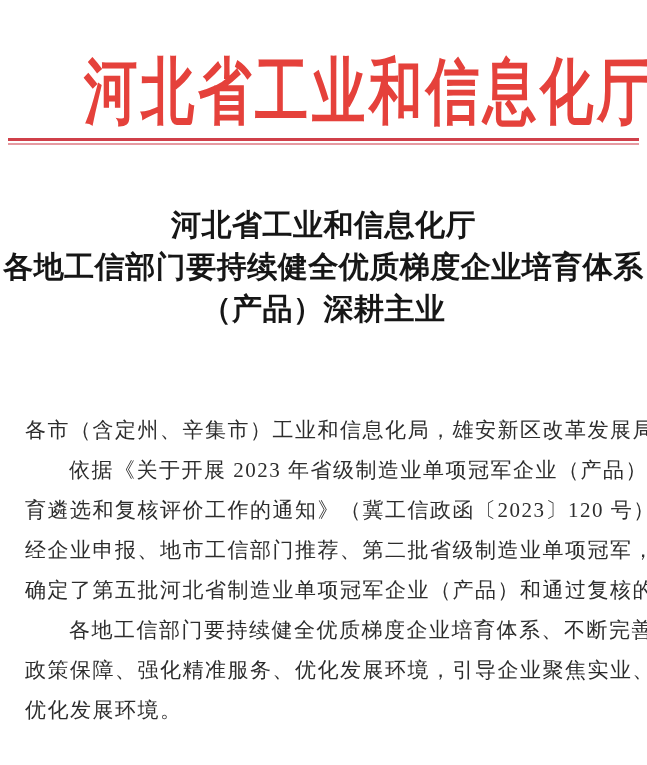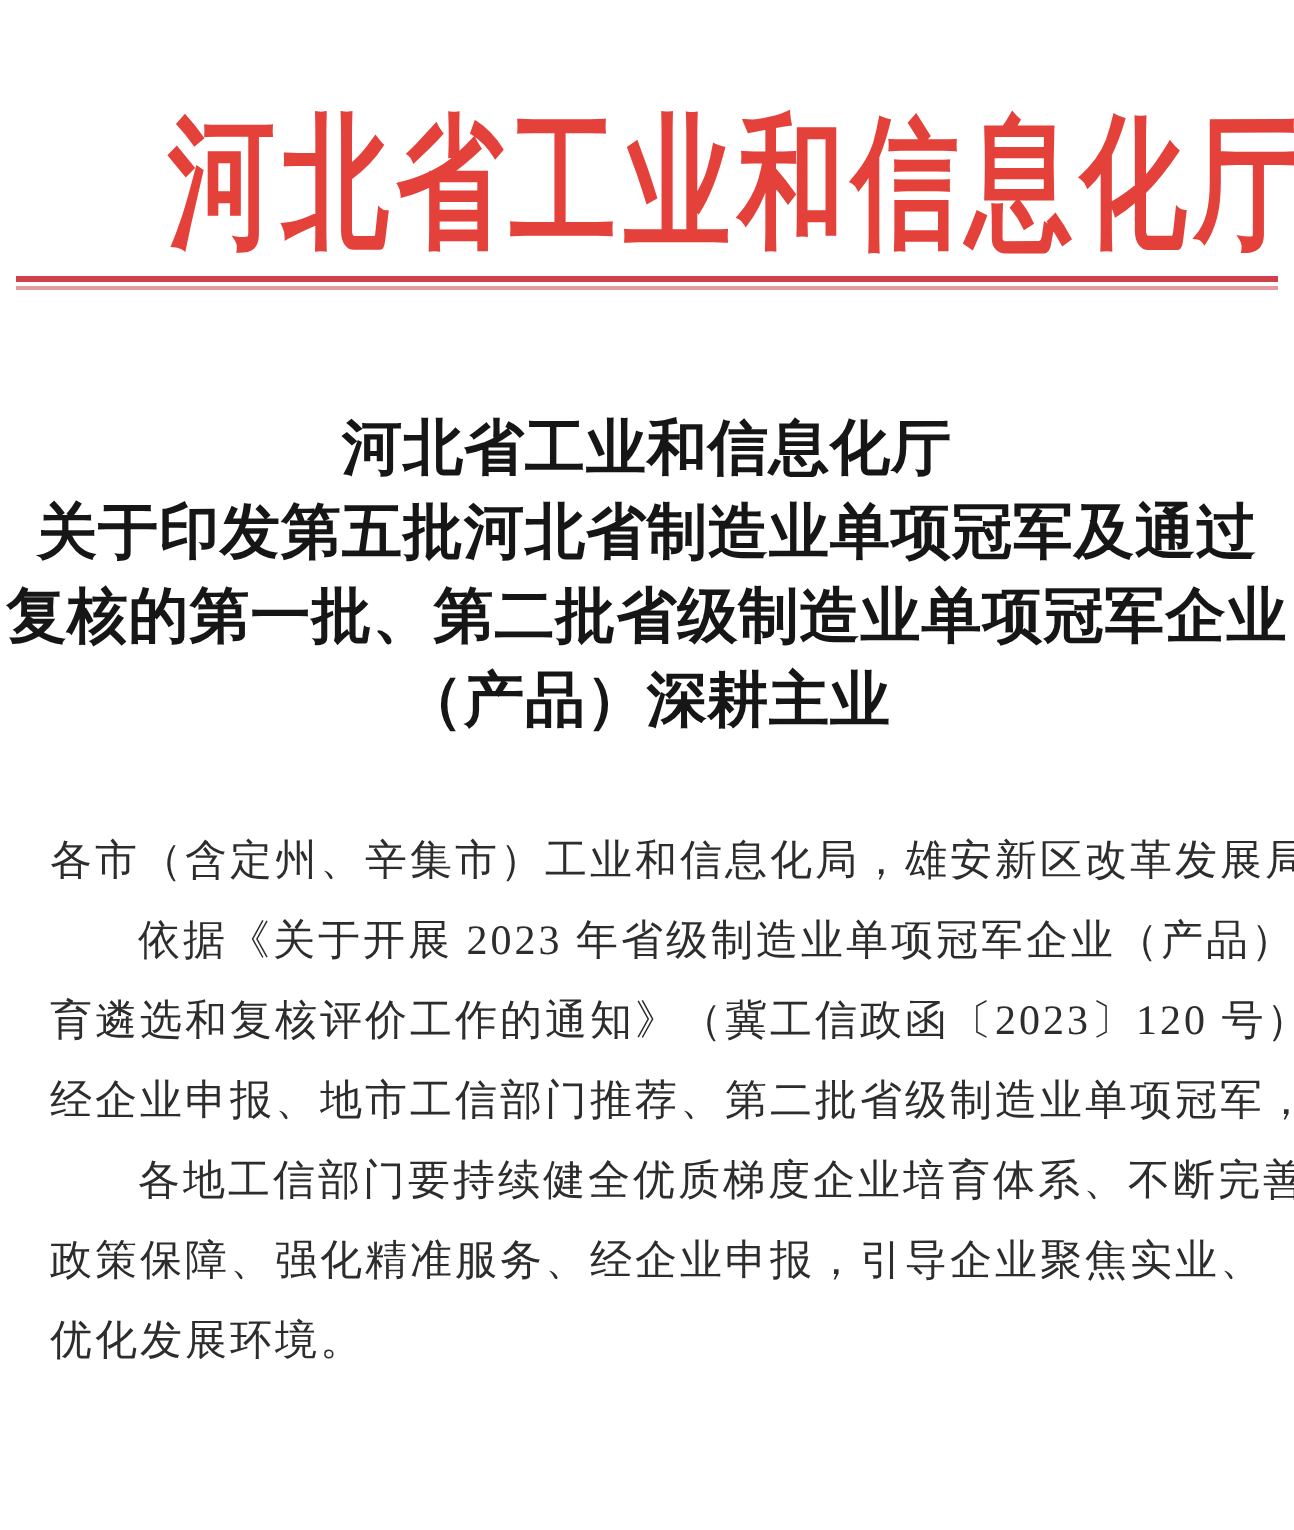--- a/index.html
+++ b/index.html
@@ -88,34 +88,34 @@
   <header>
     <div class="letterhead-org">河北省工业和信息化厅</div>
     <div class="letterhead-rule">
       <div class="rule-top"></div>
       <div class="rule-bottom"></div>
     </div>
   </header>
 
   <h1 class="doc-title">
     <div class="t-line">河北省工业和信息化厅</div>
-    <div class="t-line">关于印发第五批河北省制造业单项冠军及通过</div>
-    <div class="t-line">复核的第一批、第二批省级制造业单项冠军企业</div>
+    <div class="t-line">各地工信部门要持续健全优质梯度企业培育体系</div>
     <div class="t-line">（产品）深耕主业</div>
   </h1>
 
   <main class="doc-body">
     <div class="paragraph">
       <div class="b-line">各市（含定州、辛集市）工业和信息化局，雄安新区改革发展局：</div>
     </div>
     <div class="paragraph">
       <div class="b-line indent">依据《关于开展 2023 年省级制造业单项冠军企业（产品）培</div>
       <div class="b-line">育遴选和复核评价工作的通知》（冀工信政函〔2023〕120 号），</div>
       <div class="b-line">经企业申报、地市工信部门推荐、第二批省级制造业单项冠军，</div>
+      <div class="b-line">确定了第五批河北省制造业单项冠军企业（产品）和通过复核的</div>
     </div>
     <div class="paragraph">
       <div class="b-line indent">各地工信部门要持续健全优质梯度企业培育体系、不断完善</div>
-      <div class="b-line">政策保障、强化精准服务、经企业申报，引导企业聚焦实业、</div>
+      <div class="b-line">政策保障、强化精准服务、优化发展环境，引导企业聚焦实业、</div>
       <div class="b-line">优化发展环境。</div>
     </div>
   </main>
 
 </div>
 
 </body></html>

